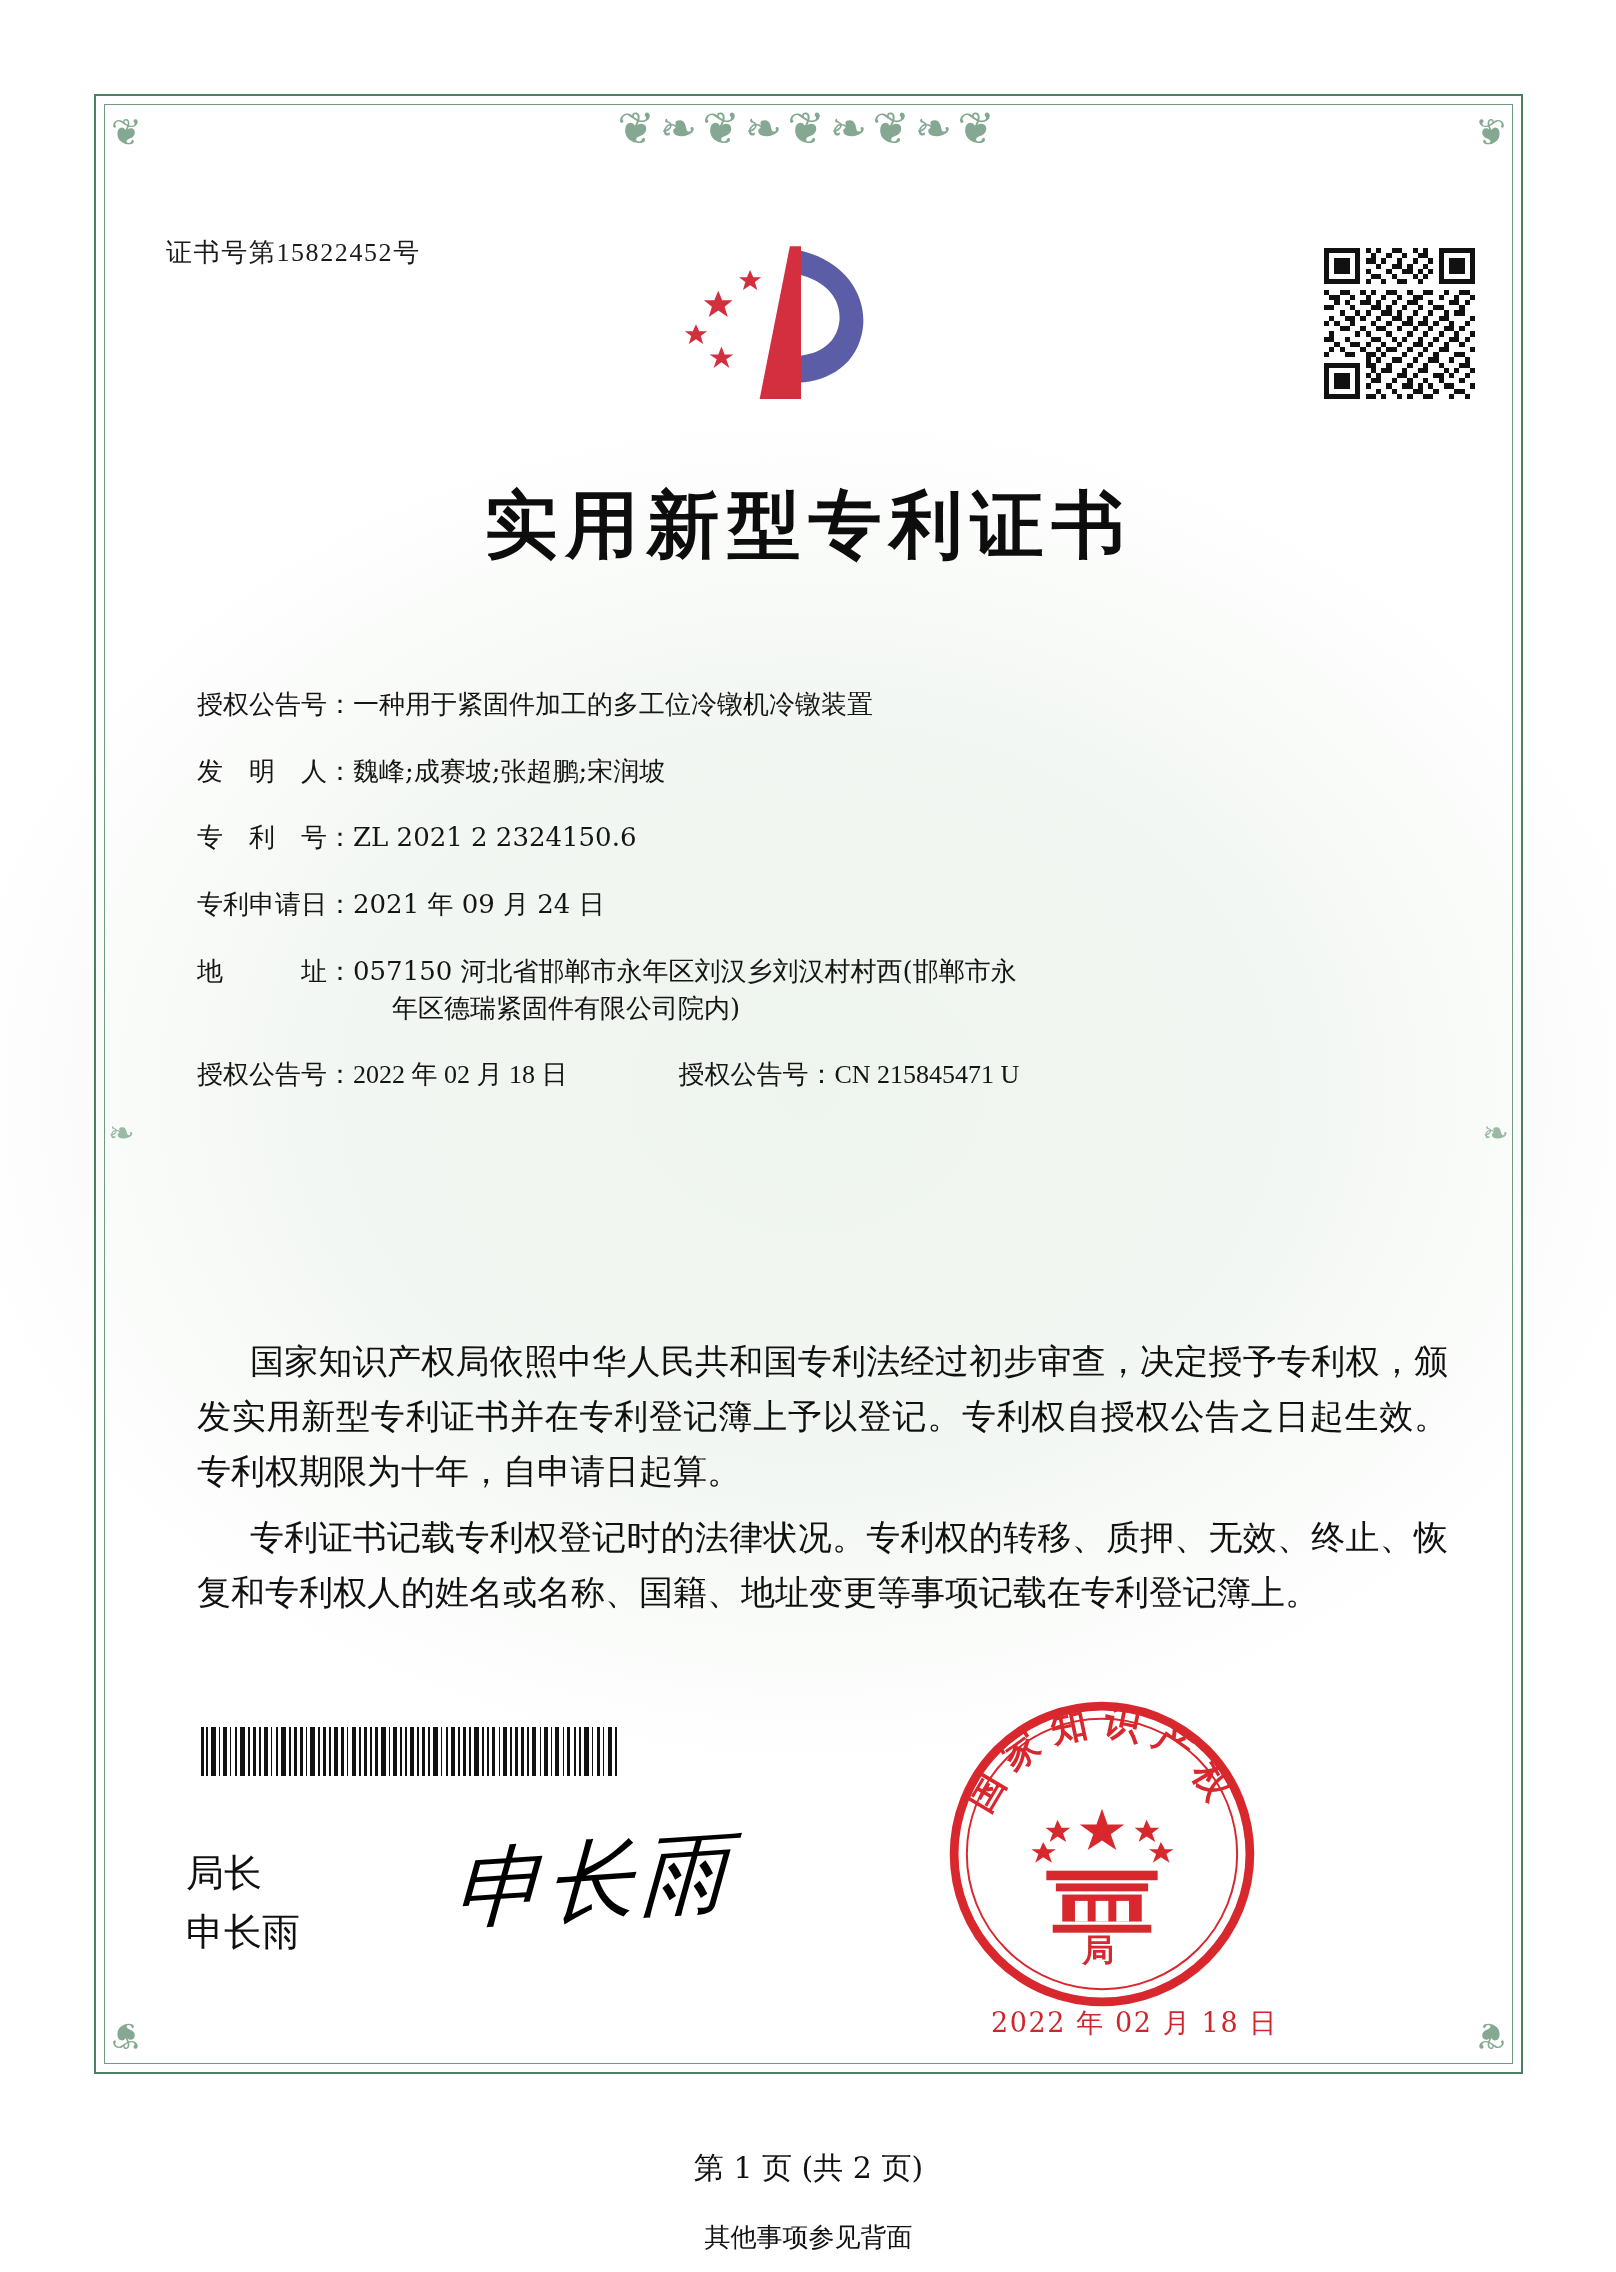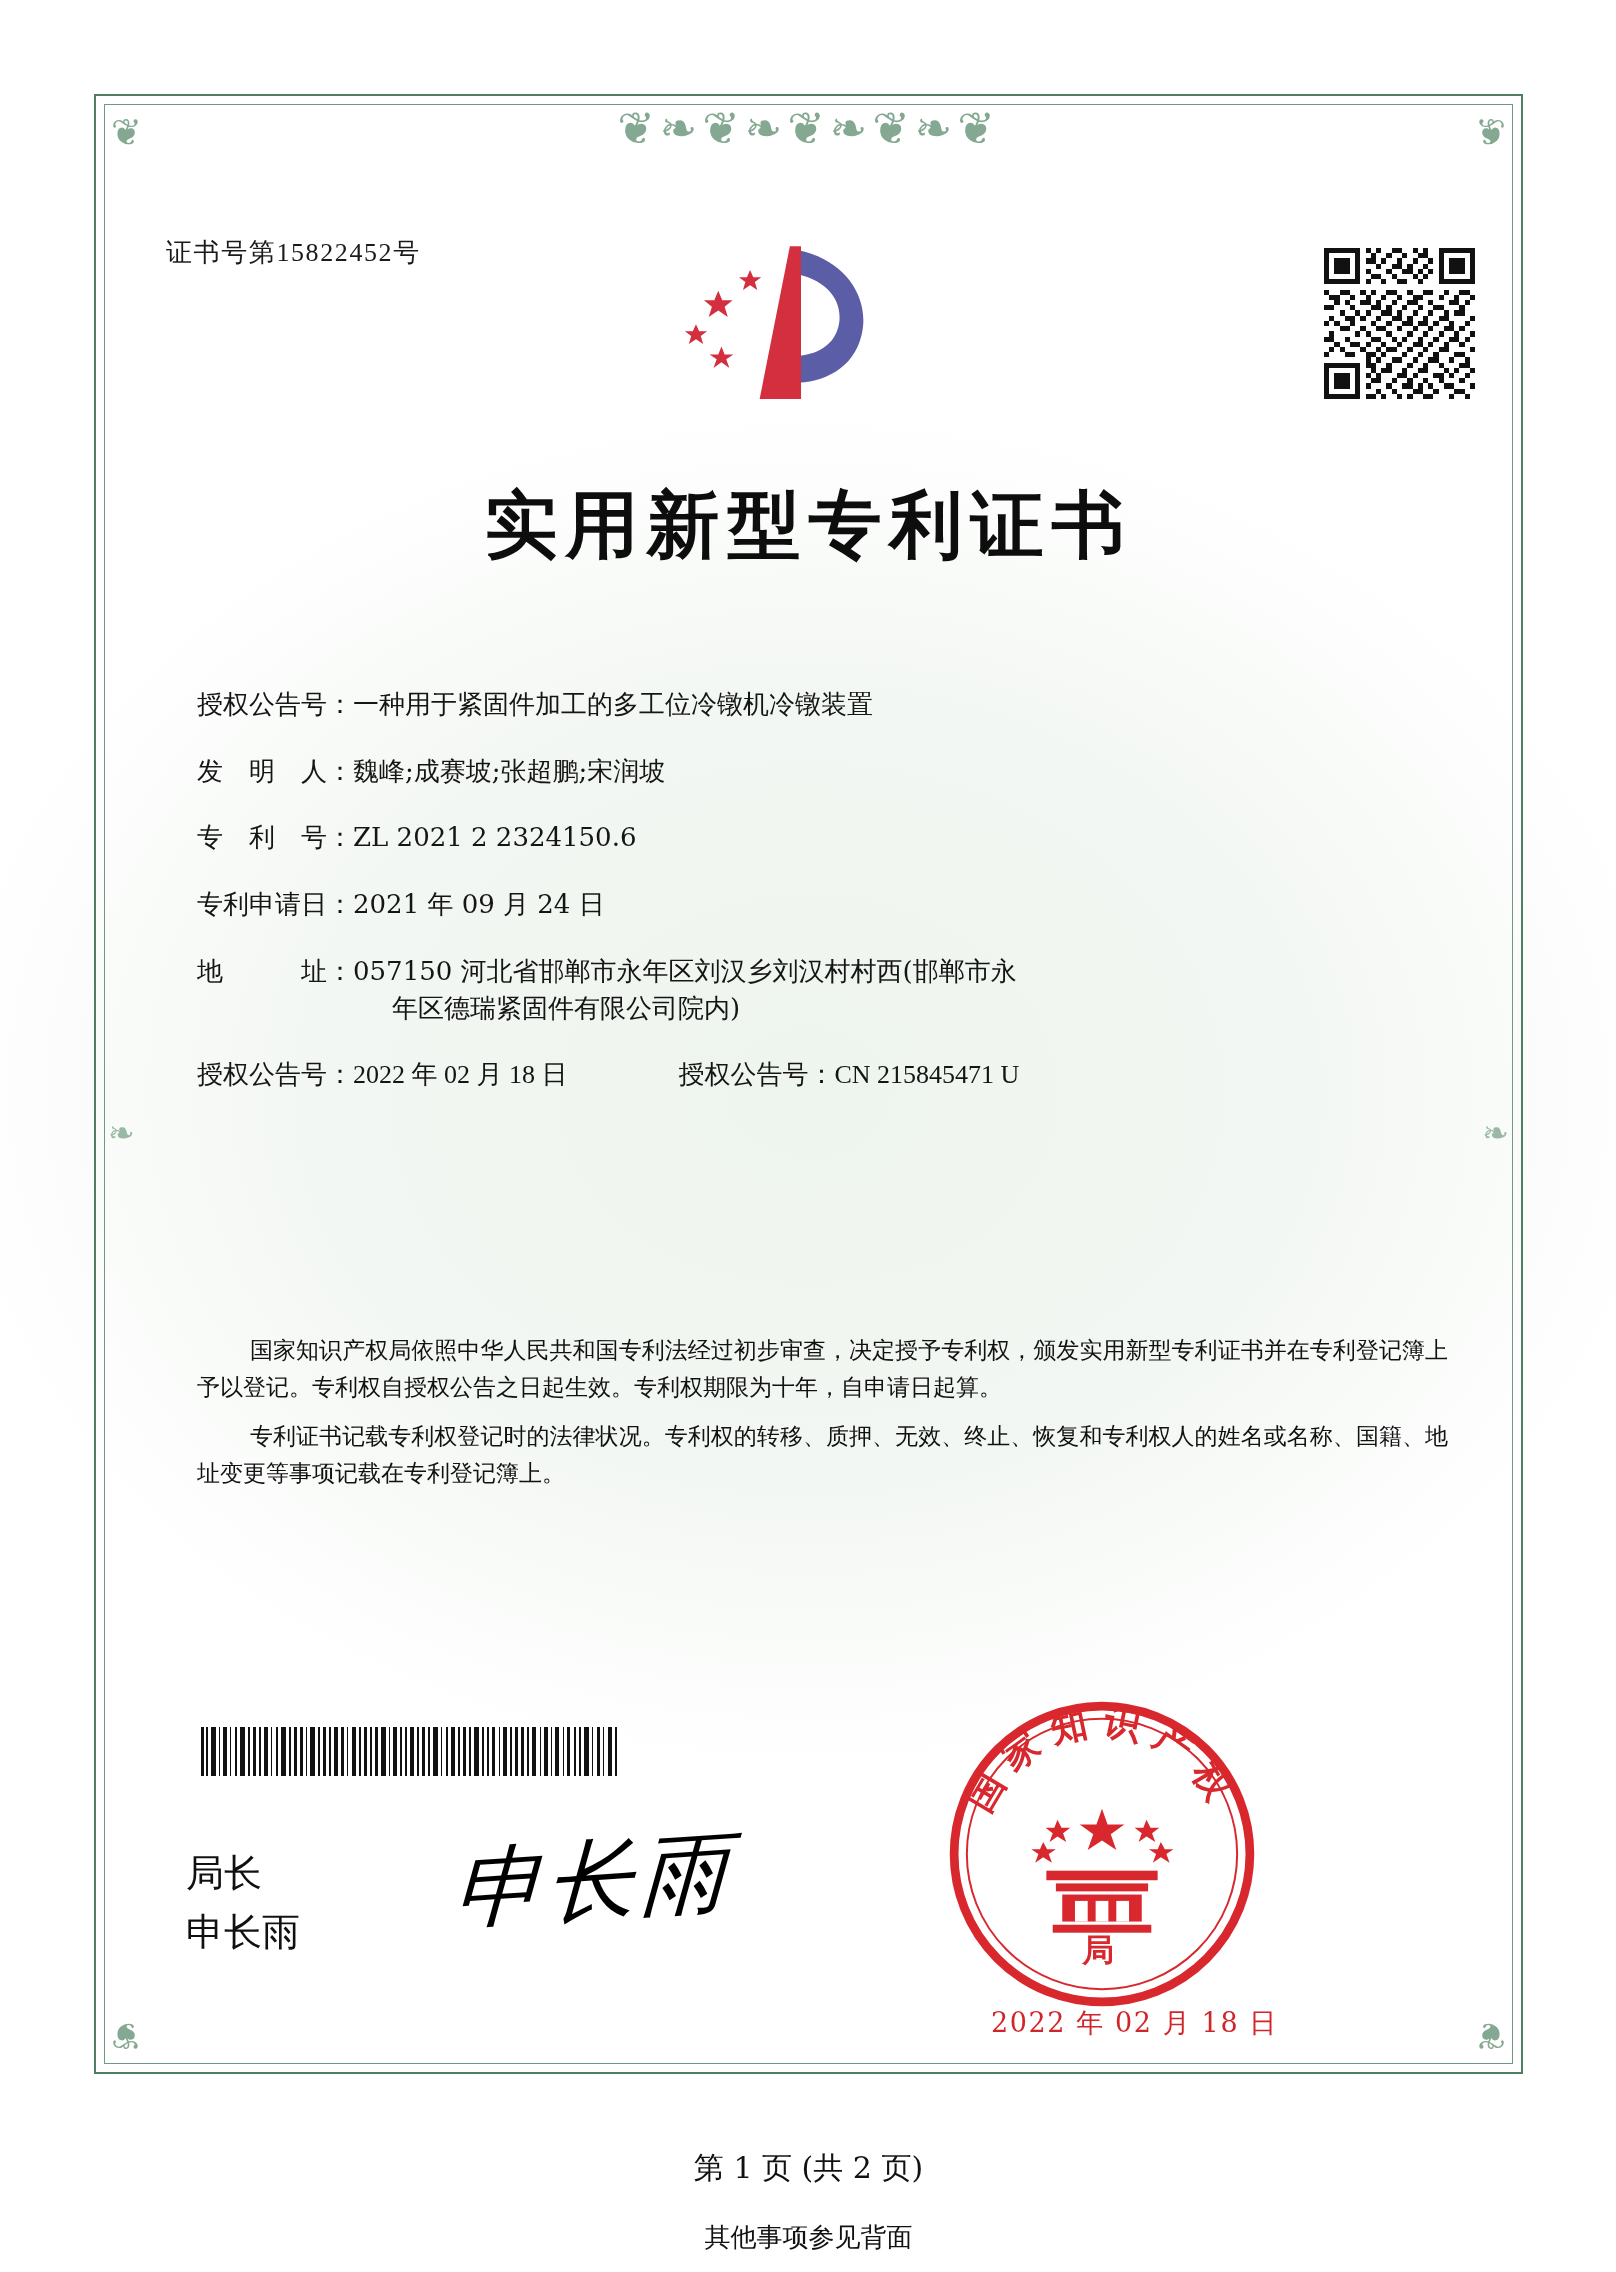--- a/index.html
+++ b/index.html
@@ -150,25 +150,25 @@
   .row-inline .seg-a { white-space: pre; }
   .row-inline .seg-gap { width: 111px; }
   .row-inline .seg-b { white-space: pre; }
 
   
   .paragraphs {
     position: absolute;
     left: 197px;
     right: 169px;
     top: 1334px;
-    font-size: 23px;
+    font-size: 34px;
     line-height: 1.62;
     text-align: justify;
     color: #111;
-    font-family: Liberation Mono, monospace;
+    font-family: Liberation Serif, serif;
   }
   .paragraphs p {
     margin: 0 0 11px 0;
     text-indent: 53px;
   }
 
   
   .barcode {
     position: absolute;
     left: 199px;

